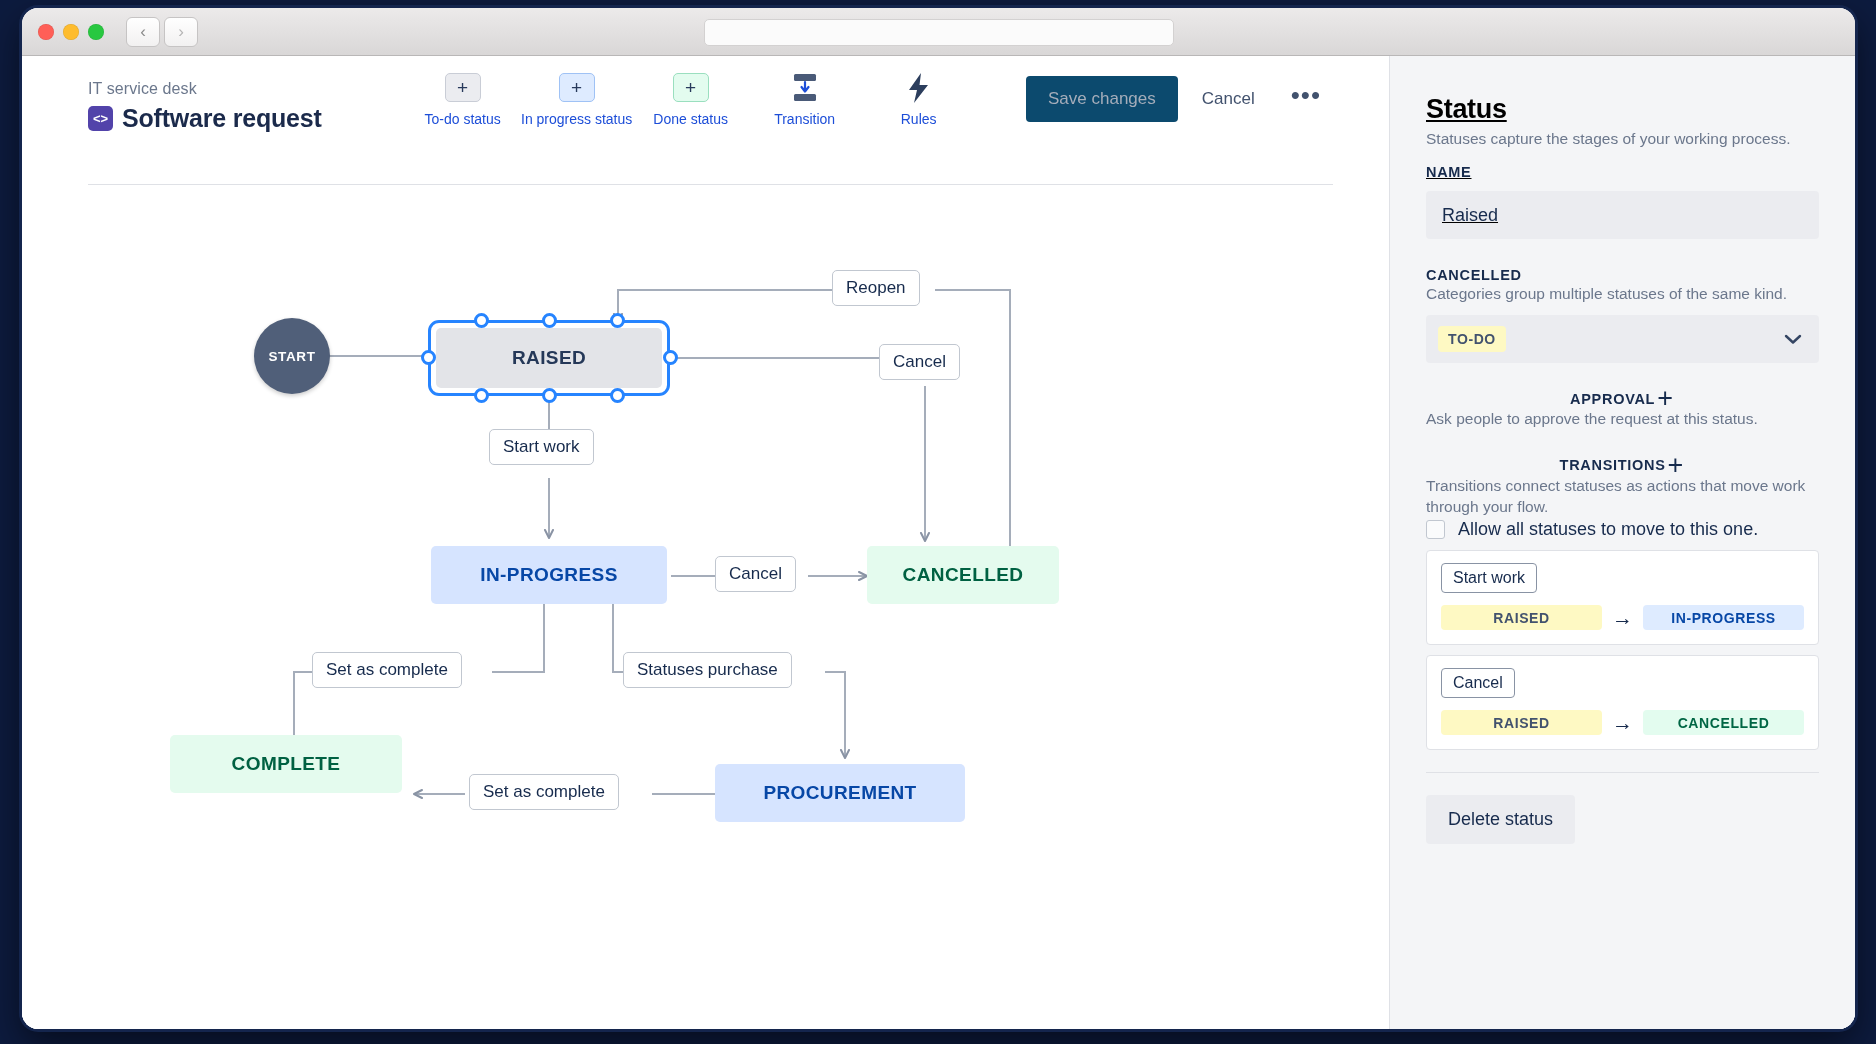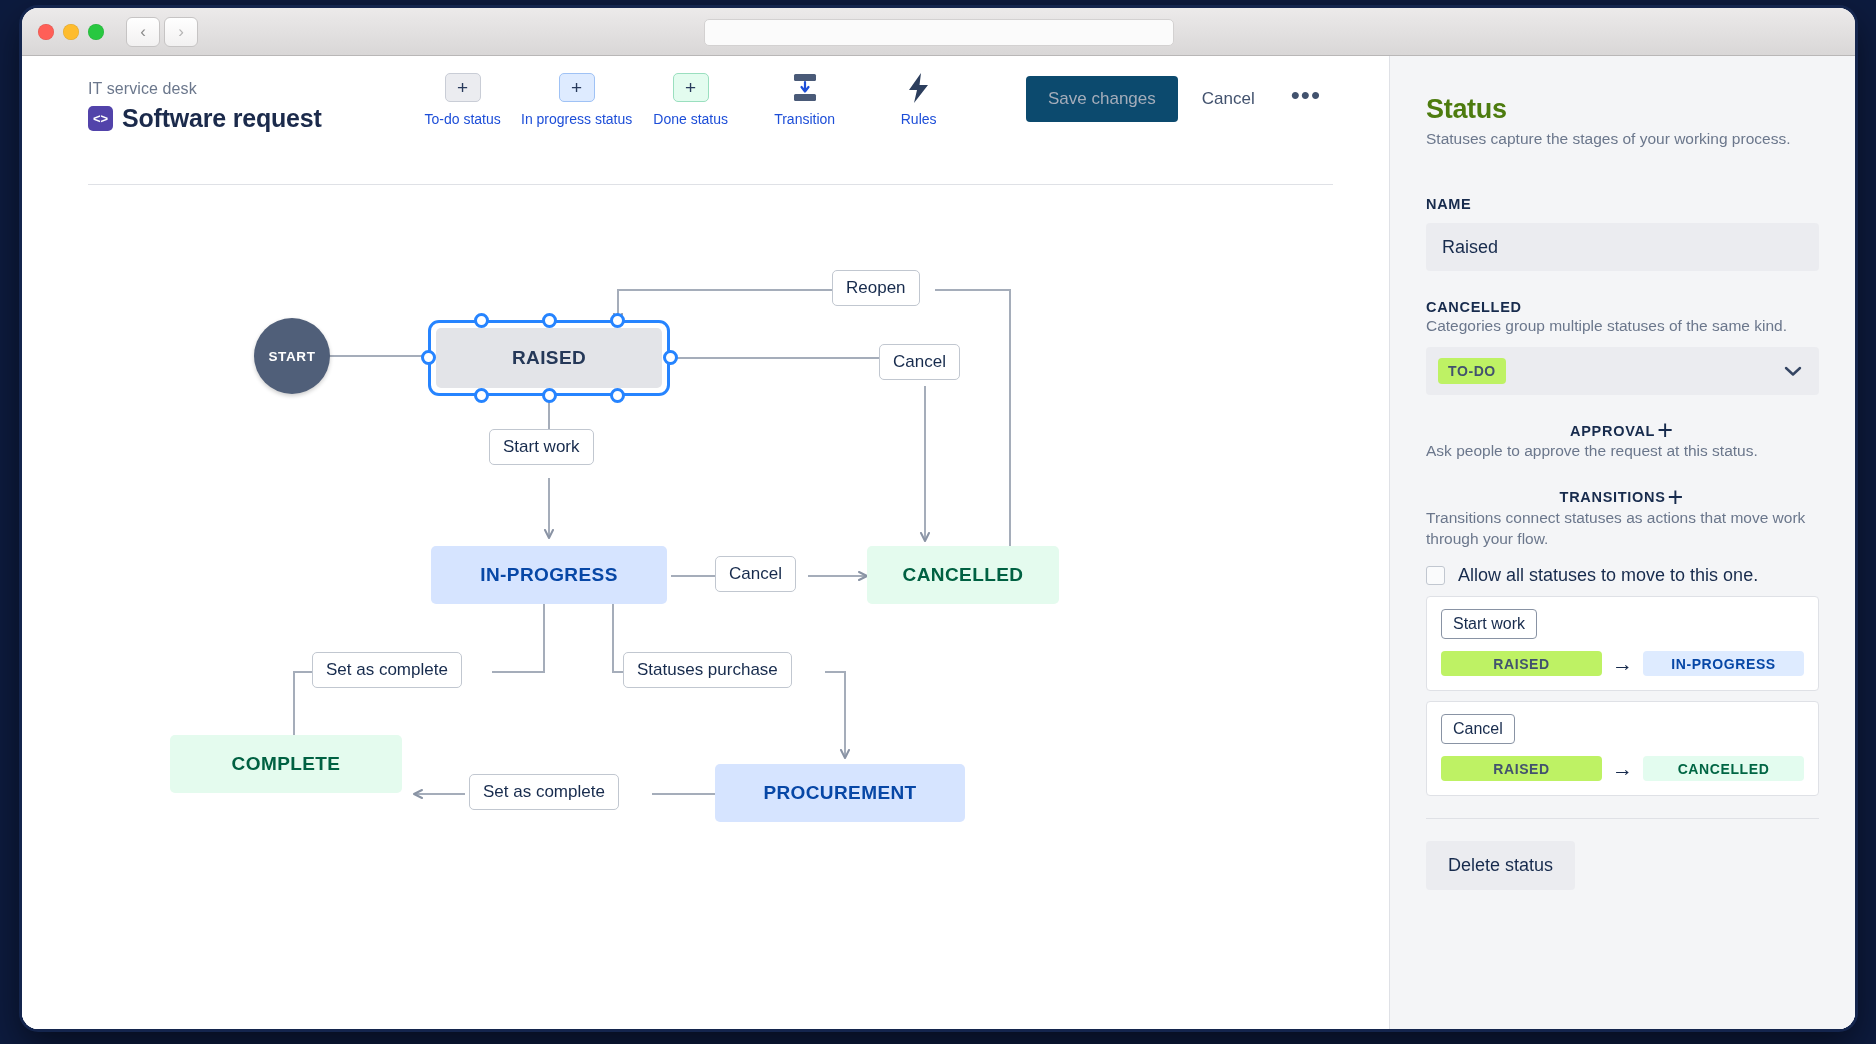--- a/index.html
+++ b/index.html
@@ -181,21 +181,21 @@
   
   .panel {
     position: relative;
     width: 466px;
     background: #f4f5f7;
     border-left: 1px solid #dfe1e6;
     padding: 38px 36px 0 36px;
     flex: none;
   }
   .panel-title {
-    font-size: 27px; font-weight: bold; color: #4d7c0f; letter-spacing: -.3px;
+    font-size: 27px; font-weight: bold; color: #000000; letter-spacing: -.3px; text-decoration: underline;
   }
   .panel-sub { font-size: 15.5px; color: #6b778c; margin-top: 5px; }
 
   .sec-label {
     font-size: 14.5px; font-weight: bold; color: #172b4d;
     letter-spacing: .7px;
   }
   .field {
     margin-top: 11px;
     background: #ebecf0; border-radius: 4px;
@@ -208,36 +208,36 @@
     background: #ebecf0; border-radius: 4px;
     height: 48px; display: flex; align-items: center;
     justify-content: space-between;
     padding: 0 16px 0 12px;
   }
   .lozenge {
     display: inline-flex; align-items: center;
     height: 26px; padding: 0 10px; border-radius: 4px;
     font-size: 14px; font-weight: bold; letter-spacing: .6px;
   }
-  .loz-todo { background: #bef264; color: #42526e; }
+  .loz-todo { background: #fef9c3; color: #42526e; }
   .loz-prog { background: #deebff; color: #0747a6; }
   .loz-done { background: #e3fcef; color: #006644; }
   .chev { color: #344563; font-size: 15px; }
 
   .sec-head {
     display: flex; align-items: center; justify-content: center;
   }
   .plus-btn {
     background: transparent; border: none;
     font-size: 27px; color: #172b4d; line-height: .7;
     font-family: inherit; padding: 0 2px;
   }
   .sec-desc { font-size: 15.5px; color: #6b778c; line-height: 1.38; }
 
-  .check-row { display: flex; align-items: center; gap: 13px; margin-top: 16px; }
+  .check-row { display: flex; align-items: center; gap: 13px; margin-top: 2px; }
   .checkbox {
     width: 19px; height: 19px; border: 1.5px solid #c1c7d0;
     border-radius: 3px; background: #fafbfc; flex: none;
   }
   .check-lbl { font-size: 18px; color: #172b4d; }
 
   .trans-card {
     background: #fff; border: 1px solid #dfe1e6;
     border-radius: 4px;
     padding: 12px 14px 14px 14px;
@@ -424,21 +424,21 @@
         <div class="edge-label" style="left:447px; top:588px;">Set as complete</div>
 
       </div>
     </div>
 
     <div class="panel">
 
       <div class="panel-title">Status</div>
       <div class="panel-sub">Statuses capture the stages of your working process.</div>
 
-      <div style="margin-top:48px;">
+      <div style="margin-top:16px;text-decoration:underline;">
         <div class="sec-label">NAME</div>
         <div class="field">
           <span>Raised</span>
         </div>
       </div>
 
       <div style="margin-top:28px;">
         <div class="sec-label">CANCELLED</div>
         <div class="sec-desc">Categories group multiple statuses of the same kind.</div>
         <div class="select">

